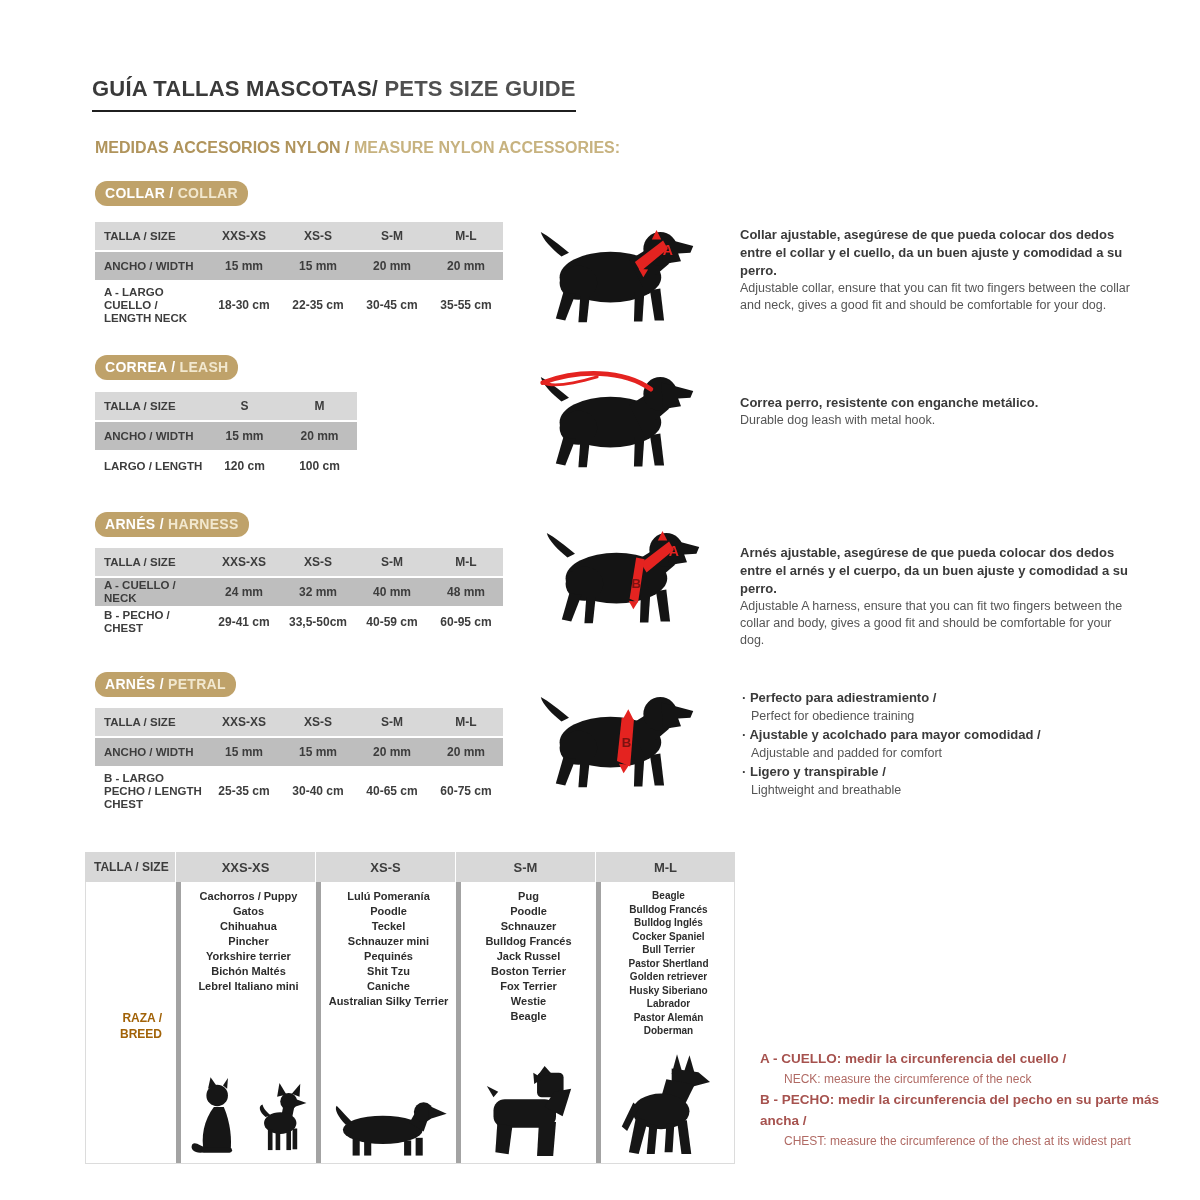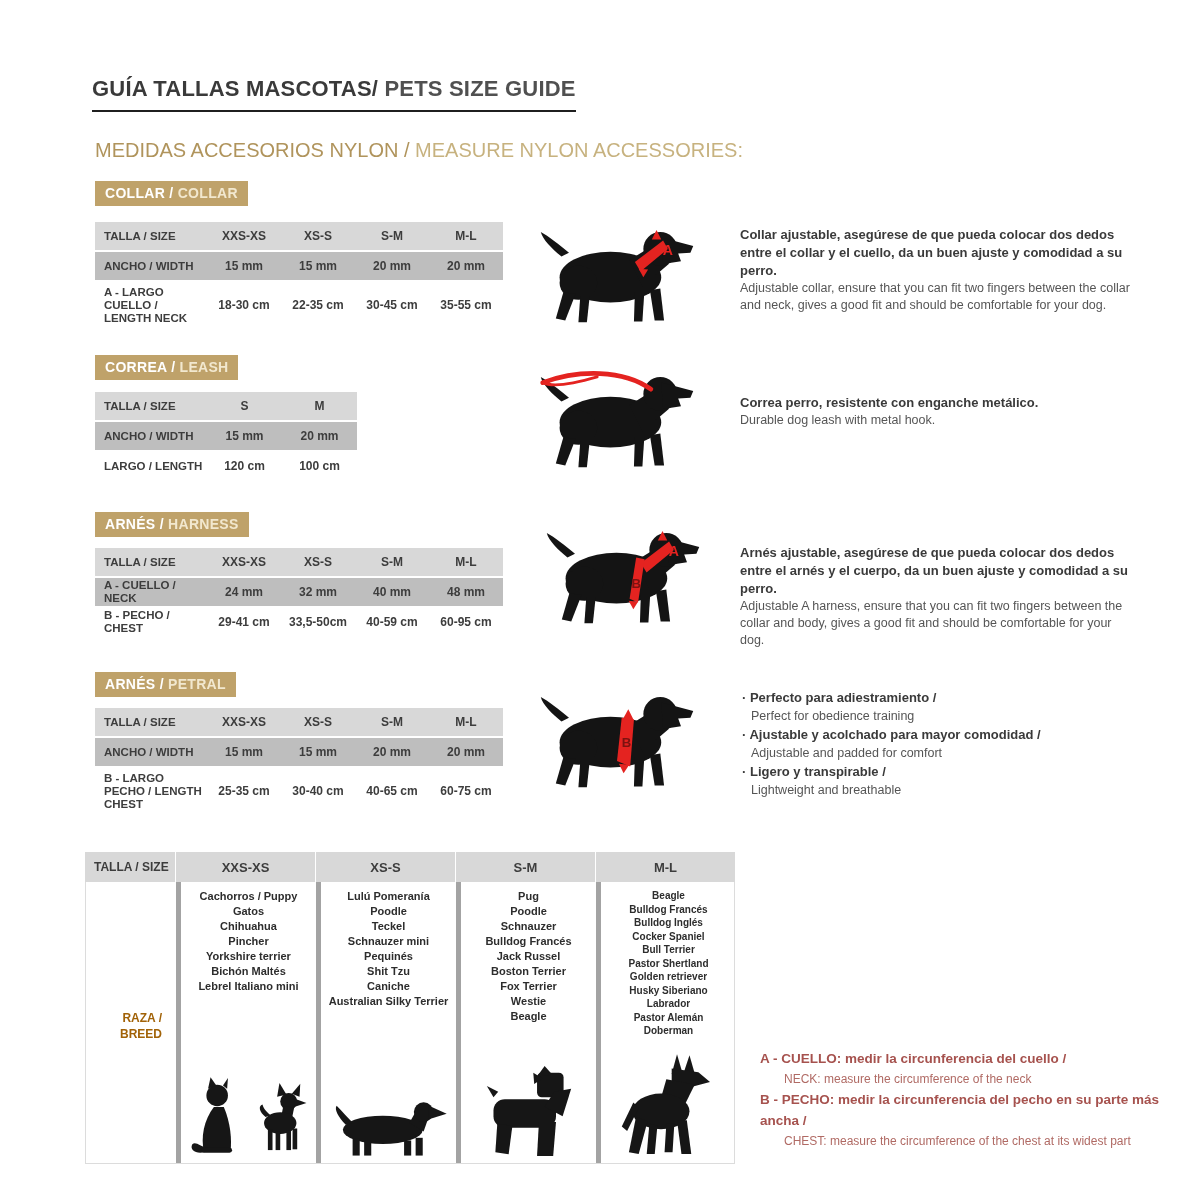--- a/index.html
+++ b/index.html
@@ -4,26 +4,26 @@
 <style>
   * { margin:0; padding:0; box-sizing:border-box; }
   html,body { background:#ffffff; }
   body { font-family:"Liberation Sans", sans-serif; color:#3d3d3d; }
   .page { position:relative; width:1196px; height:1200px; background:#fff; overflow:hidden; }
 
   
   .title { position:absolute; left:92px; top:76px; font-size:22px; font-weight:bold;
            color:#3a3a3a; letter-spacing:.2px; border-bottom:2px solid #1f1f1f; padding-bottom:8px; }
   .title .en { color:#505050; }
-  .subtitle { position:absolute; left:95px; top:139px; font-size:20px; font-weight:normal; color:#b0945c; }
+  .subtitle { position:absolute; left:95px; top:139px; font-size:16px; font-weight:bold; color:#b0945c; }
   .subtitle .en { color:#c7b27f; }
 
   
   .badge { position:absolute; left:95px; background:#bfa26a; color:#fff; font-weight:bold;
-           font-size:14px; line-height:25px; padding:0 10px; letter-spacing:.3px; }
+           font-size:14px; line-height:25px; padding:0 10px; letter-spacing:.3px;border-radius:12px; }
   .badge .en { color:#f2e8cf; }
 
   
   .stable { position:absolute; left:95px; display:flex; flex-direction:column; gap:2px; }
   .row { display:grid; }
   .t4 .row { grid-template-columns:112px 74px 74px 74px 74px; }
   .t2 .row { grid-template-columns:112px 75px 75px; }
   .row.r1 { background:#d8d8d8; }
   .row.r2 { background:#bebebe; }
   .row.r3 { background:#ffffff; }

